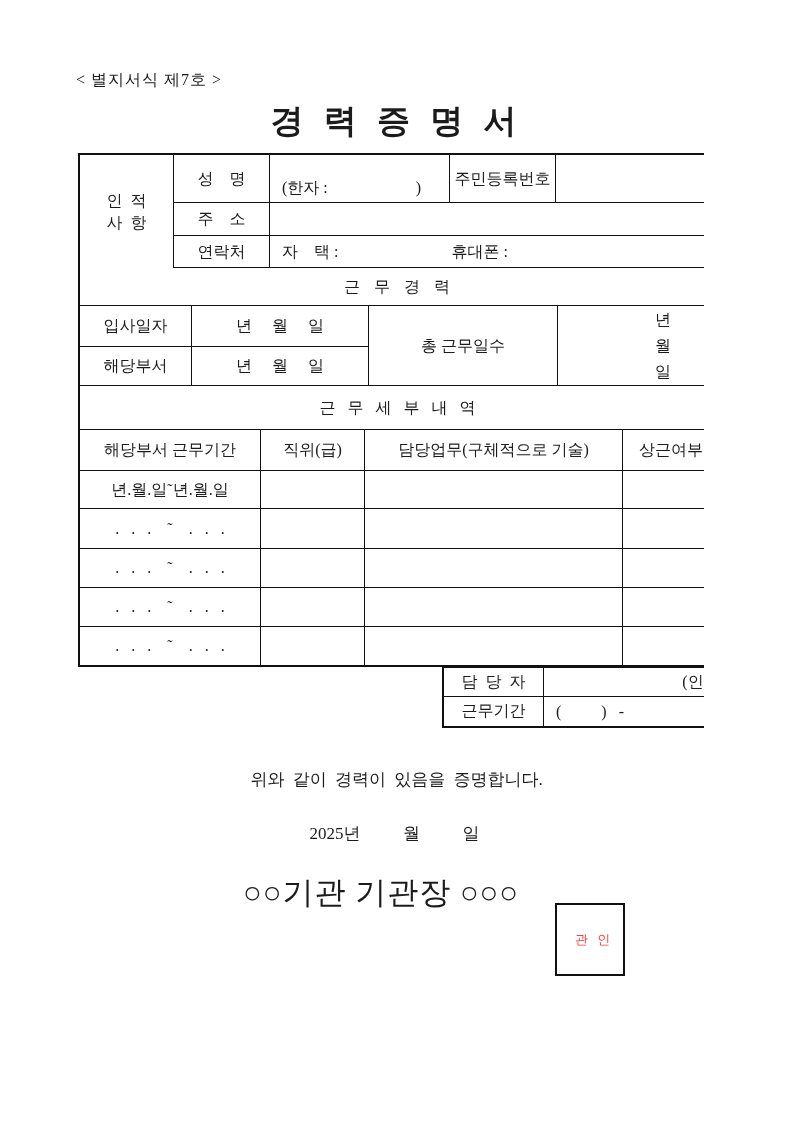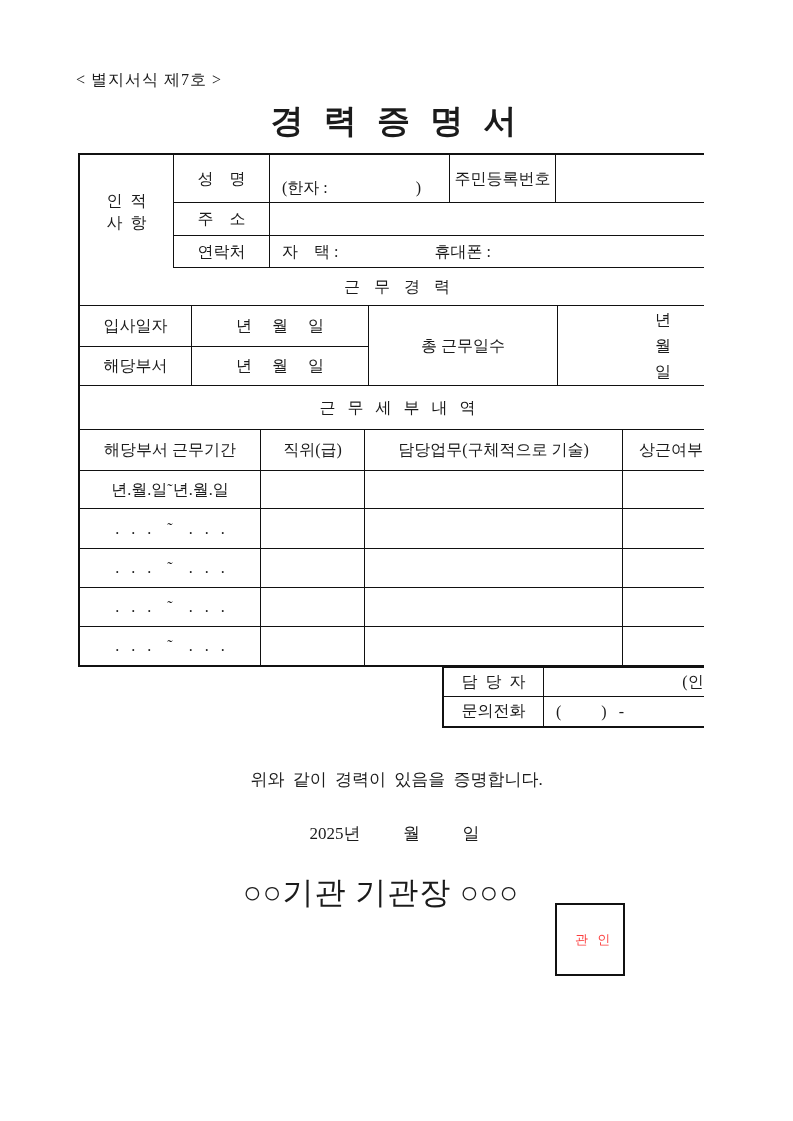--- a/index.html
+++ b/index.html
@@ -29,21 +29,21 @@
   .secE{grid-template-columns:181px 104px 258px 1fr;grid-template-rows:41px 38px 40px 39px 39px 38px;}
   .cell{display:flex;align-items:center;justify-content:center;box-sizing:border-box;}
   .bR{border-right:1.5px solid #111;}
   .bB{border-bottom:1.5px solid #111;}
   .left{justify-content:flex-start;padding-left:12px;}
   .two-line{flex-direction:column;line-height:22px;}
   .hanja-cell{align-items:flex-end;justify-content:flex-start;padding-left:12px;padding-bottom:5px;text-align:right;}
   .sec-title{letter-spacing:5px;}
   .sec-title2{letter-spacing:4px;}
   .contact-val{justify-content:flex-start;padding-left:12px;}
-  .contact-val .mobile{margin-left:73px;}
+  .contact-val .mobile{margin-left:113px;}
   .ymd-stack{flex-direction:column;align-items:flex-end;justify-content:center;padding-right:48px;line-height:26px;}
   
   .mini{
     left:442px;top:666px;width:278px;
     border:2px solid #111;box-sizing:border-box;
     font-size:16px;
     display:grid;grid-template-columns:100px 1fr;grid-template-rows:29px 29px;
   }
   .right-pad{justify-content:flex-end;padding-right:9px;}
   
@@ -75,21 +75,21 @@
       </div>
       <div class="cell bR bB" style="grid-row:1;grid-column:2;">성&nbsp;&nbsp;&nbsp;&nbsp;명</div>
       <div class="cell bR bB hanja-cell" style="grid-row:1;grid-column:3;">(한자 :&nbsp;&nbsp;&nbsp;&nbsp;&nbsp;&nbsp;&nbsp;&nbsp;&nbsp;&nbsp;&nbsp;&nbsp;&nbsp;&nbsp;&nbsp;&nbsp;&nbsp;&nbsp;&nbsp;&nbsp;&nbsp;&nbsp;)</div>
       <div class="cell bR bB" style="grid-row:1;grid-column:4;">주민등록번호</div>
       <div class="cell bB" style="grid-row:1;grid-column:5;"></div>
 
       <div class="cell bR bB" style="grid-row:2;grid-column:2;">주&nbsp;&nbsp;&nbsp;&nbsp;소</div>
       <div class="cell bB" style="grid-row:2;grid-column:3/6;"></div>
 
       <div class="cell bR bB" style="grid-row:3;grid-column:2;">연락처</div>
-      <div class="cell bB contact-val" style="grid-row:3;grid-column:3/6;gap:23px;">
+      <div class="cell bB contact-val" style="grid-row:3;grid-column:3/6;">
         <span>자&nbsp;&nbsp;&nbsp;&nbsp;택 :</span>
         <span class="mobile">휴대폰 :</span>
       </div>
     </div>
 
     <div class="grid secB">
       <div class="cell bB sec-title">근 무 경 력</div>
     </div>
 
     <div class="grid secC">
@@ -138,21 +138,21 @@
       <div class="cell bR">.&nbsp;&nbsp;&nbsp;.&nbsp;&nbsp;&nbsp;.&nbsp;&nbsp;&nbsp;&nbsp;˜&nbsp;&nbsp;&nbsp;&nbsp;.&nbsp;&nbsp;&nbsp;.&nbsp;&nbsp;&nbsp;.</div>
       <div class="cell bR"></div>
       <div class="cell bR"></div>
       <div class="cell"></div>
     </div>
   </div>
 
   <div class="abs mini">
     <div class="cell bR bB">담&nbsp;&nbsp;당&nbsp;&nbsp;자</div>
     <div class="cell bB right-pad">(인)</div>
-    <div class="cell bR">문의전화</div>
+    <div class="cell bR">근무기간</div>
     <div class="cell left">(&nbsp;&nbsp;&nbsp;&nbsp;&nbsp;&nbsp;&nbsp;&nbsp;&nbsp;&nbsp;)&nbsp;&nbsp;&nbsp;-</div>
   </div>
 
   <div class="abs statement">위와 같이 경력이 있음을 증명합니다.</div>
   <div class="abs issue-date">2025년&nbsp;&nbsp;&nbsp;&nbsp;&nbsp;&nbsp;&nbsp;&nbsp;&nbsp;&nbsp;월&nbsp;&nbsp;&nbsp;&nbsp;&nbsp;&nbsp;&nbsp;&nbsp;&nbsp;&nbsp;일</div>
   <div class="abs issuer">○○기관 기관장 ○○○</div>
 
   <div class="abs seal-box">
     <span style="color: rgb(251, 62, 62);">관&nbsp;인</span>
   </div>

